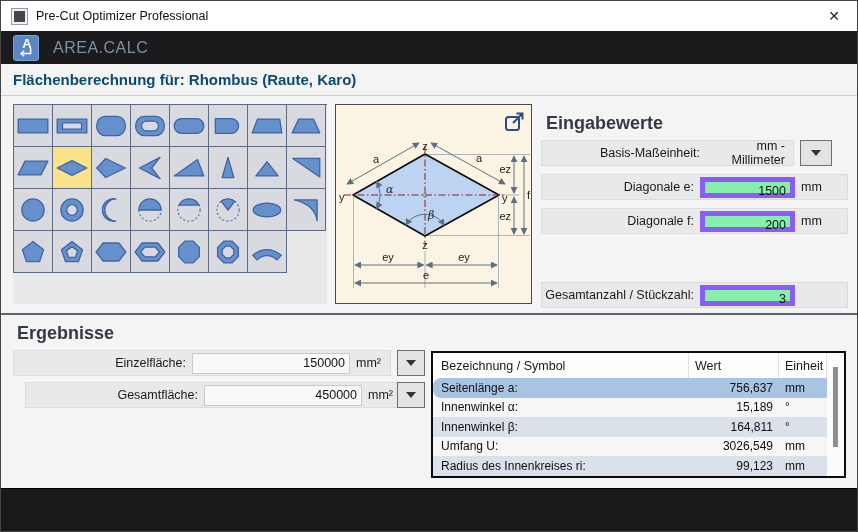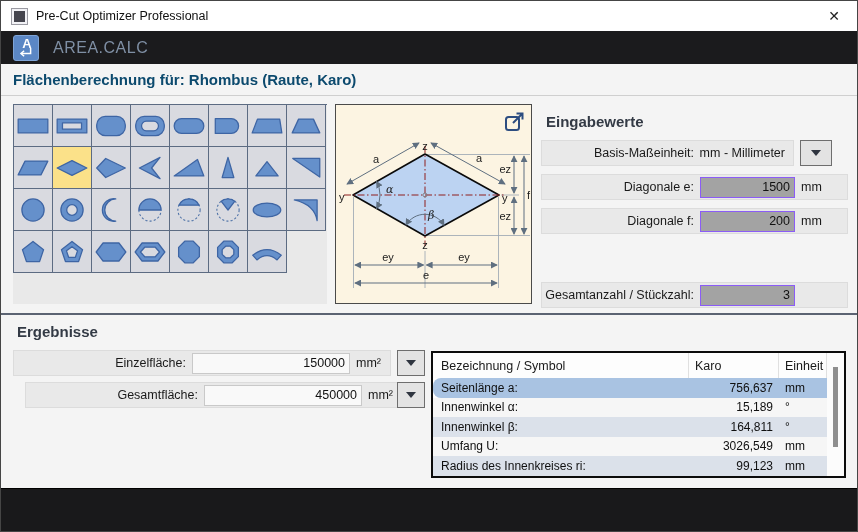--- a/index.html
+++ b/index.html
@@ -31,24 +31,24 @@
 
   
   .diagram{position:absolute;left:334px;top:103px;width:197px;height:200px;background:#fcf4e2;border:1px solid #4a4a4a;box-sizing:border-box;}
   .diag text{font-size:11px;fill:#1c1c1c;font-family:"Liberation Sans",sans-serif;}
   .diag text.it{font-style:italic;font-family:"DejaVu Serif",serif;}
   .dim{stroke:#5f6f80;stroke-width:1;fill:none;}
   .ext{stroke:#97a3b1;stroke-width:0.8;fill:none;}
   .cl{stroke:#8f1f1f;stroke-width:1;fill:none;stroke-dasharray:7 2.5 1.5 2.5;}
 
   
-  .panelhead{position:absolute;font-size:15px;font-weight:bold;color:#333a45;}
+  .panelhead{position:absolute;font-size:18px;font-weight:bold;color:#333a45;}
   .strip{position:absolute;height:26px;background:#e9e9e9;border:1px solid #dcdcdc;box-sizing:border-box;display:flex;align-items:center;}
   .strip .lbl{font-size:12.5px;color:#1a1a1a;text-align:right;}
-  .field{background:#a3a3a3;border:1px solid #8b5cf6;box-sizing:border-box;height:21px;line-height:19px;font-size:12.5px;color:#111;text-align:right;padding:0 4px;}
+  .field{background:#86efac;border:5px solid #8b5cf6;box-sizing:border-box;height:21px;line-height:19px;font-size:12.5px;color:#111;text-align:right;padding:0 4px;}
   .rofield{background:#f9f9f9;border:1px solid #c9c9c9;padding-left:36px;}
   .unit{font-size:12.5px;color:#1a1a1a;margin-left:6px;}
   .combo-val{font-size:12.5px;color:#1a1a1a;text-align:right;flex:1;padding-right:8px;}
   .dropbtn{position:absolute;width:32px;height:26px;background:#e3e3e3;border:1px solid #6e6e6e;box-sizing:border-box;display:flex;align-items:center;justify-content:center;}
   .dropbtn .tri{width:0;height:0;border-left:5px solid transparent;border-right:5px solid transparent;border-top:6px solid #2f3540;}
 
   .divider{position:absolute;left:0;top:312px;width:100%;height:2px;background:#5b6372;}
 
   
   .rtable{position:absolute;left:430px;top:350px;width:415px;height:127px;background:#fff;border:2px solid #0b0b0b;box-sizing:border-box;}
@@ -307,21 +307,21 @@
 
       <g>
         <rect x="170" y="12" width="13" height="13" rx="2.5" fill="none" stroke="#2d4d80" stroke-width="2"></rect>
         <path d="M177,18 L186,9 M180.5,8.5 H186.5 V14.5" fill="none" stroke="#2d4d80" stroke-width="2"></path>
       </g>
     </svg>
   </div>
 
   <div class="panelhead" style="left:545px;top:112px;">Eingabewerte</div>
 
-  <div class="strip" style="left:540px;top:139px;width:253px;">
+  <div class="strip" style="left:540px;top:139px;width:253px;padding-left:6px;">
     <div class="lbl" style="width:152px;">Basis-Maßeinheit:</div>
     <div class="combo-val">mm - Millimeter</div>
   </div>
   <div class="dropbtn" style="left:799px;top:139px;">
       <span class="tri"></span>
     </div>
 
   <div class="strip" style="left:540px;top:173px;width:307px;">
     <div class="lbl" style="width:152px;">Diagonale e:</div>
     <div class="field" style="width:95px;margin-left:6px;">1500</div>
@@ -357,21 +357,21 @@
     <div class="field rofield" style="width:158px;margin-left:6px;">450000</div>
     <div class="unit">mm²</div>
   </div>
   <div class="dropbtn" style="left:396px;top:381px;width:28px;">
       <span class="tri"></span>
     </div>
 
   <div class="rtable">
     <div class="thead">
       <div class="c c1">Bezeichnung / Symbol</div>
-      <div class="c c2" style="justify-content:flex-start;padding-left:6px;">Karo</div>
+      <div class="c c2" style="justify-content:flex-start;padding-left:6px;">Wert</div>
       <div class="c c3">Einheit</div>
     </div>
     <div class="trow row-sel">
       <div class="c c1">Seitenlänge a:</div>
       <div class="c c2">756,637</div>
       <div class="c c3">mm</div>
     </div>
     <div class="trow row-a">
       <div class="c c1">Innenwinkel α:</div>
       <div class="c c2">15,189</div>

